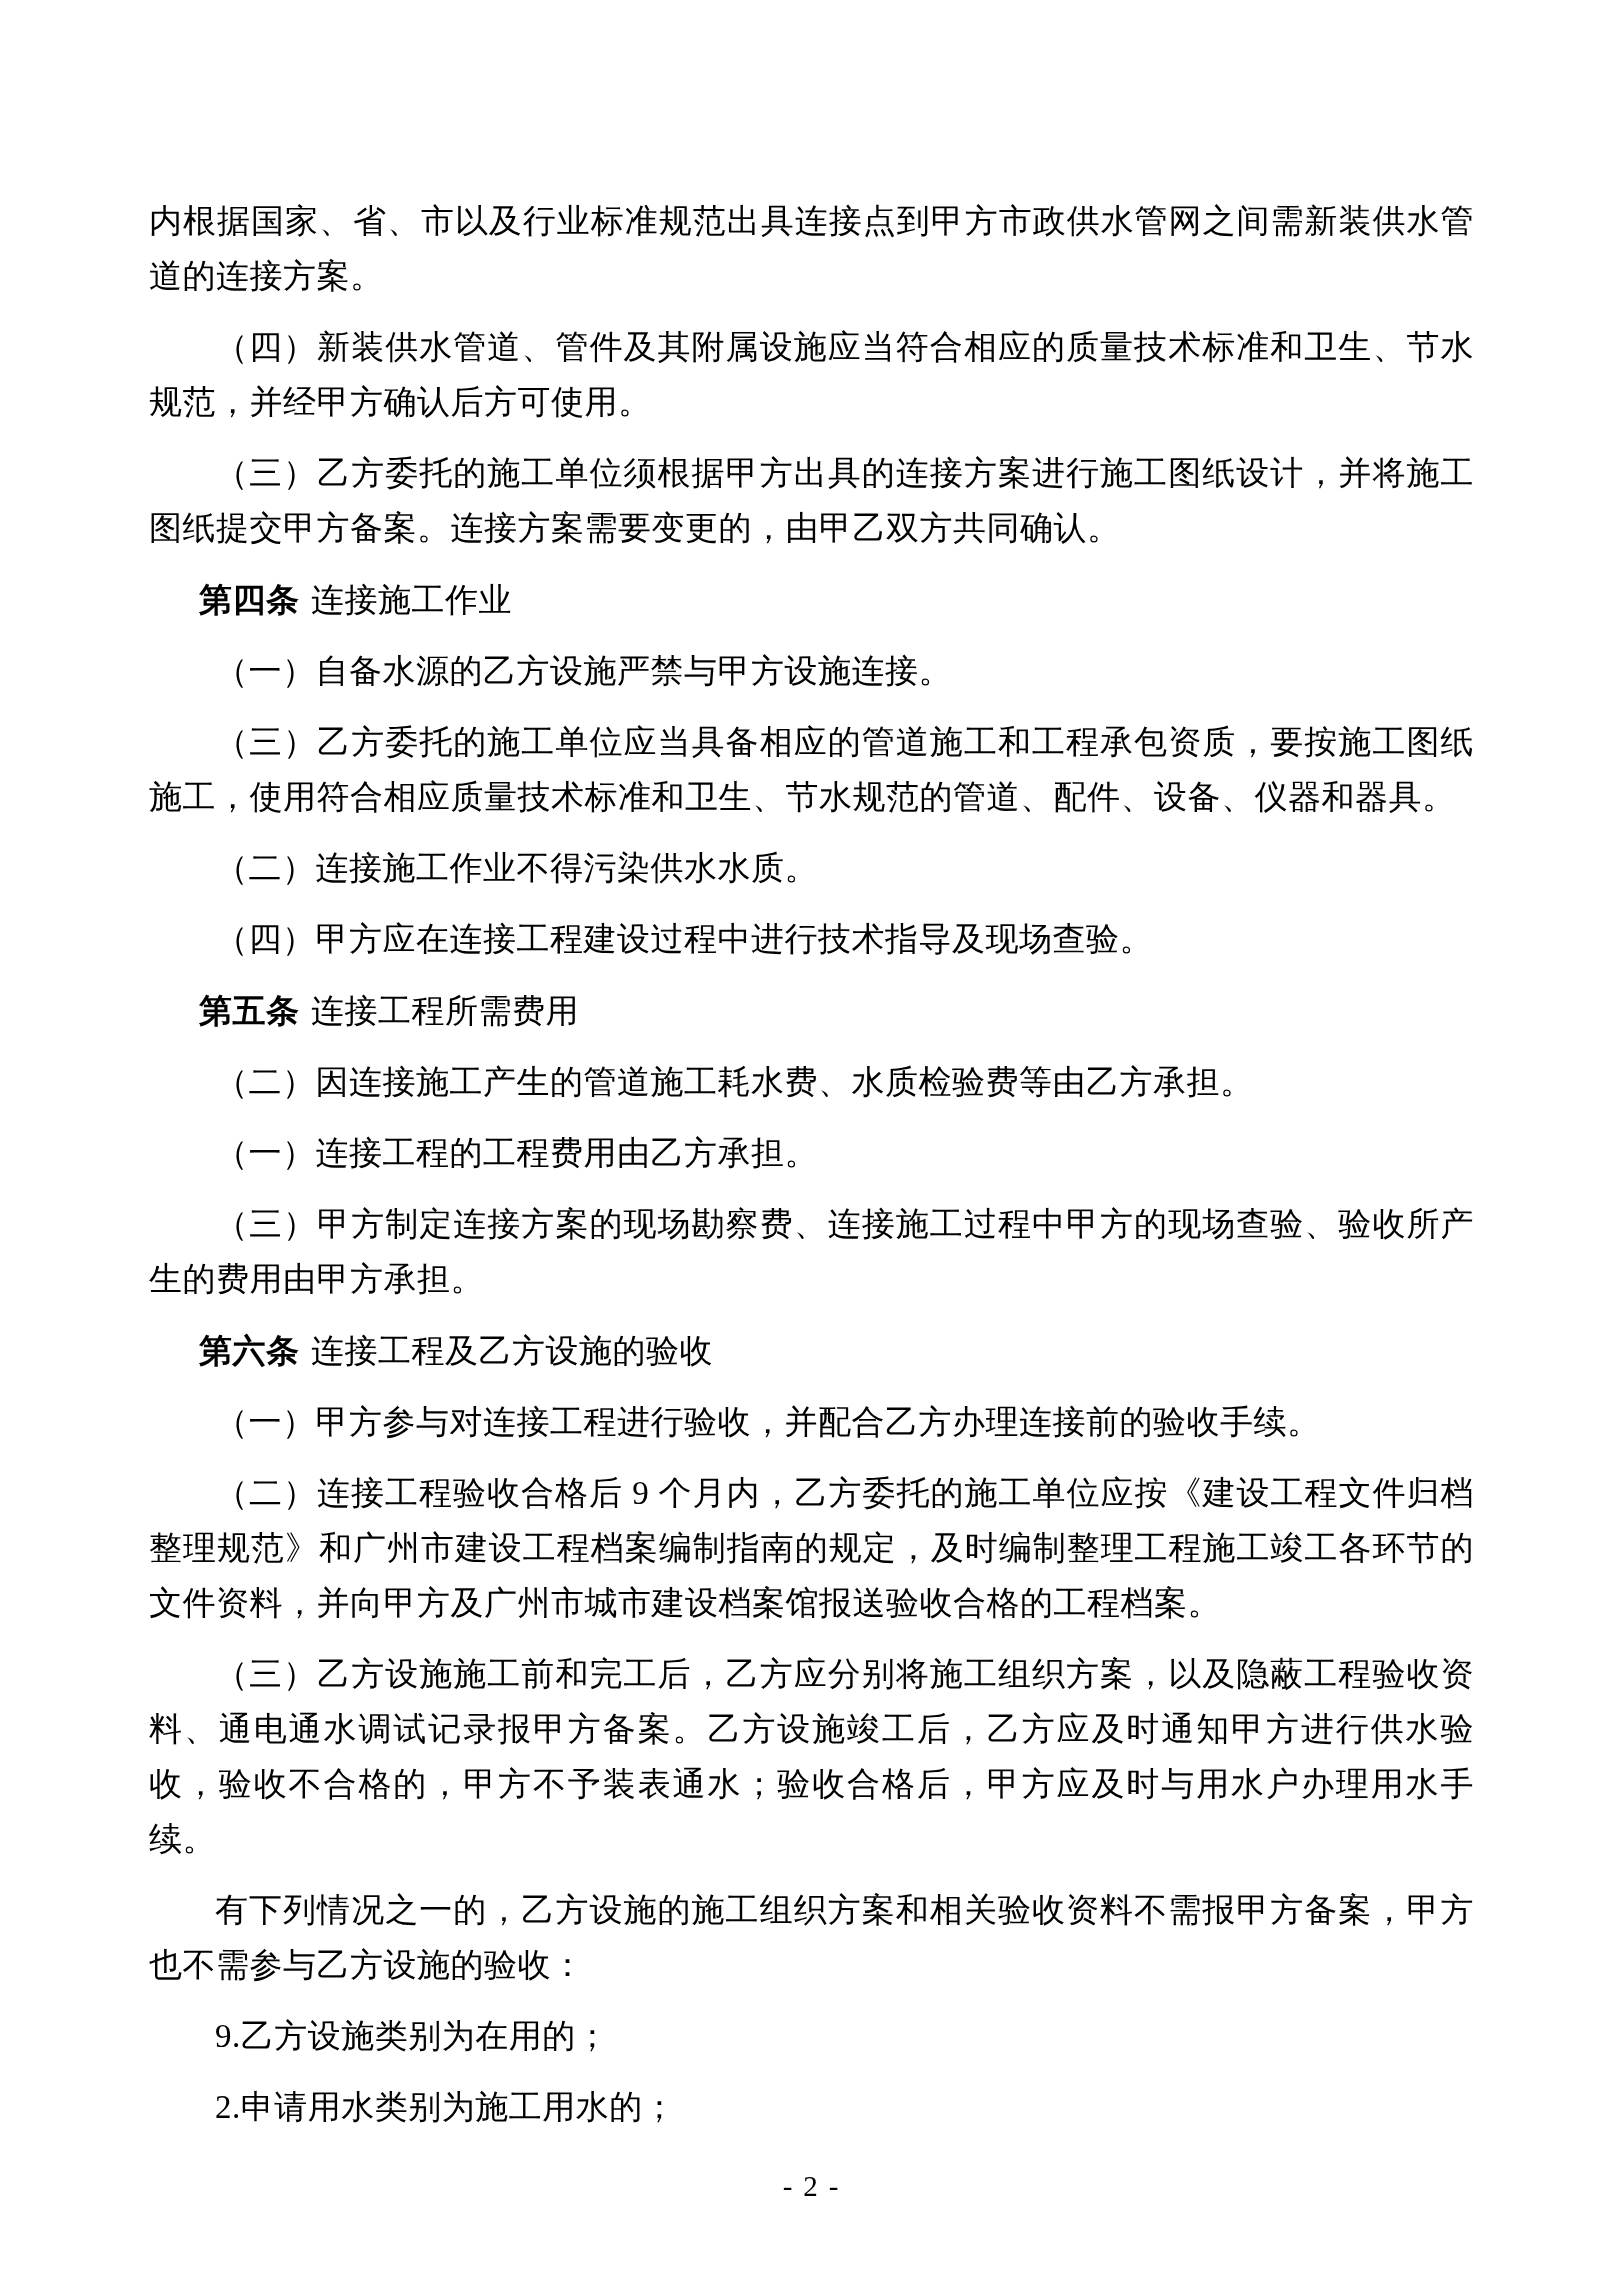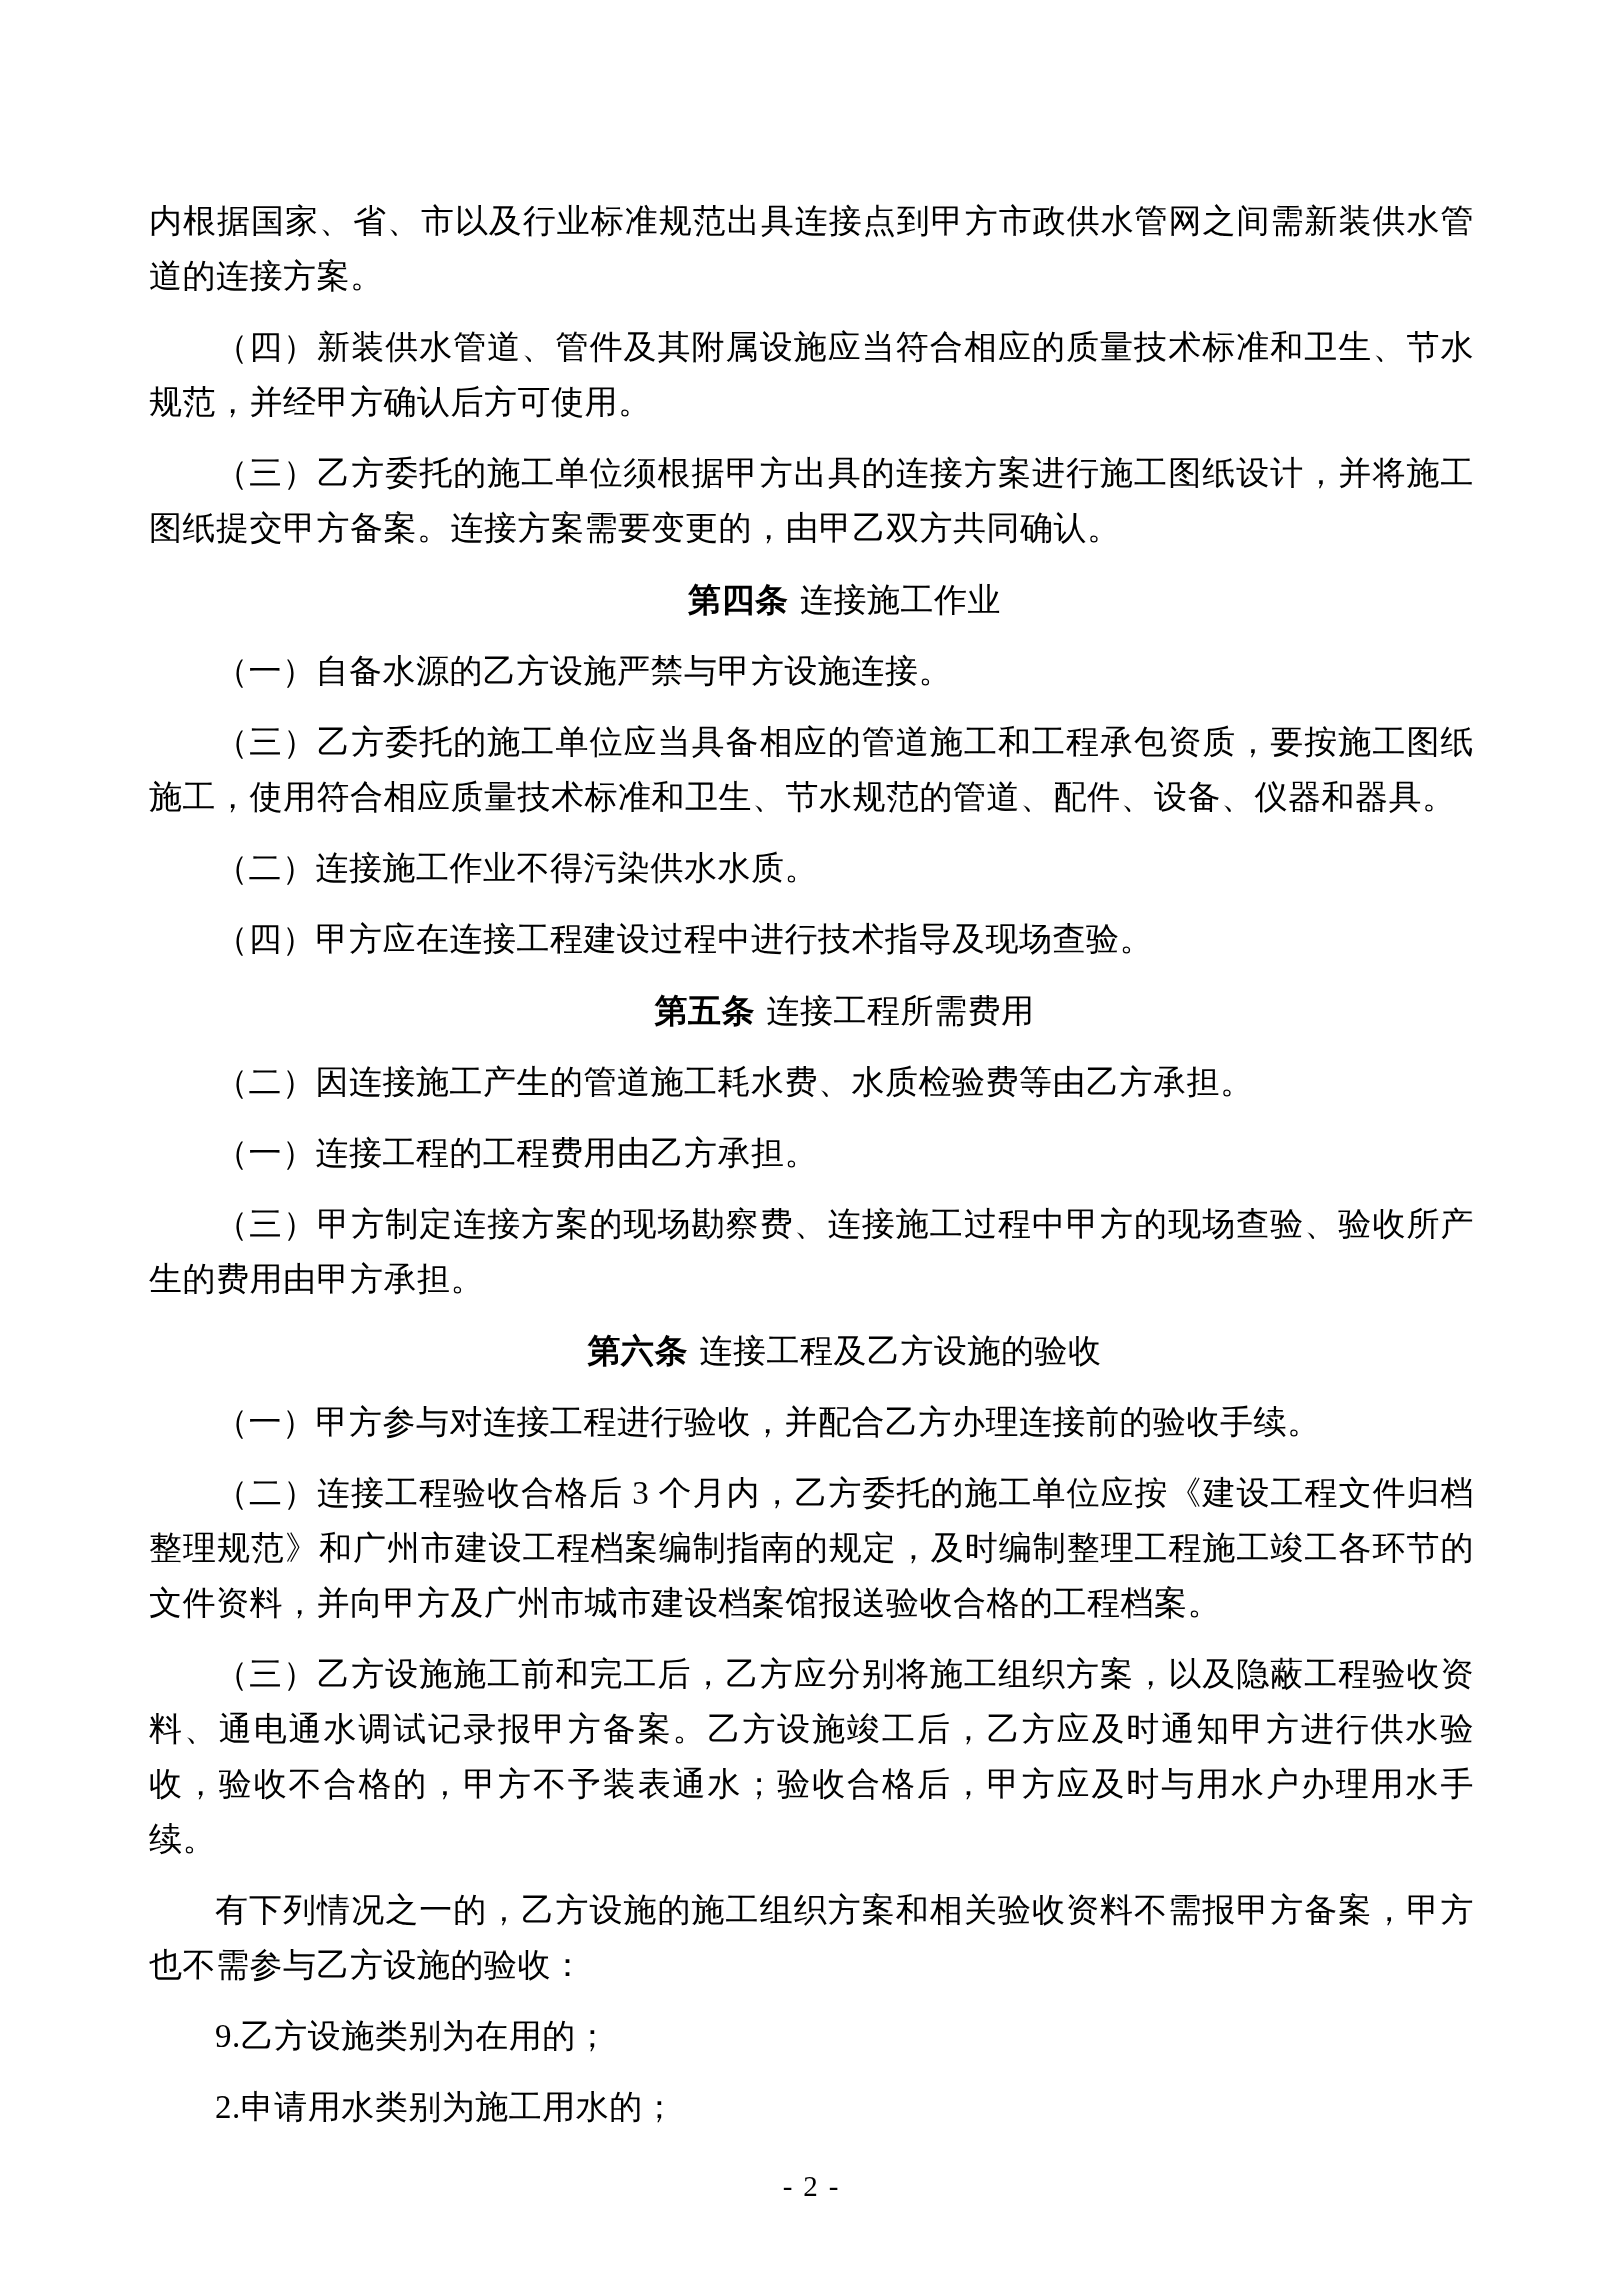--- a/index.html
+++ b/index.html
@@ -28,21 +28,20 @@
     letter-spacing: 0.5px;
   }
   .para.no-indent {
     text-indent: 0;
   }
   .heading {
     margin: 12.7px 0;
     line-height: 55px;
     text-indent: 2em;
     letter-spacing: 0.5px;
-    text-align: center;
   }
   .heading .hnum {
     font-weight: 700;
     font-family: "Liberation Sans", "DejaVu Sans", sans-serif;
     margin-right: 0.35em;
   }
   .heading .htitle {
     font-weight: 400;
   }
   .footer {
@@ -74,21 +73,21 @@
 
   <p class="heading"><span class="hnum">第五条</span><span class="htitle">连接工程所需费用</span></p>
 
   <p class="para">（二）因连接施工产生的管道施工耗水费、水质检验费等由乙方承担。</p>
   <p class="para">（一）连接工程的工程费用由乙方承担。</p>
   <p class="para">（三）甲方制定连接方案的现场勘察费、连接施工过程中甲方的现场查验、验收所产生的费用由甲方承担。</p>
 
   <p class="heading"><span class="hnum">第六条</span><span class="htitle">连接工程及乙方设施的验收</span></p>
 
   <p class="para">（一）甲方参与对连接工程进行验收，并配合乙方办理连接前的验收手续。</p>
-  <p class="para">（二）连接工程验收合格后 3 个月内，乙方委托的施工单位应按《建设工程文件归档整理规范》和广州市建设工程档案编制指南的规定，及时编制整理工程施工竣工各环节的文件资料，并向甲方及广州市城市建设档案馆报送验收合格的工程档案。</p>
+  <p class="para">（二）连接工程验收合格后 9 个月内，乙方委托的施工单位应按《建设工程文件归档整理规范》和广州市建设工程档案编制指南的规定，及时编制整理工程施工竣工各环节的文件资料，并向甲方及广州市城市建设档案馆报送验收合格的工程档案。</p>
   <p class="para">（三）乙方设施施工前和完工后，乙方应分别将施工组织方案，以及隐蔽工程验收资料、通电通水调试记录报甲方备案。乙方设施竣工后，乙方应及时通知甲方进行供水验收，验收不合格的，甲方不予装表通水；验收合格后，甲方应及时与用水户办理用水手续。</p>
   <p class="para">有下列情况之一的，乙方设施的施工组织方案和相关验收资料不需报甲方备案，甲方也不需参与乙方设施的验收：</p>
   <p class="para">9.乙方设施类别为在用的；</p>
   <p class="para">2.申请用水类别为施工用水的；</p>
 
   <div class="footer">- 2 -</div>
 
 </div>
 
 

